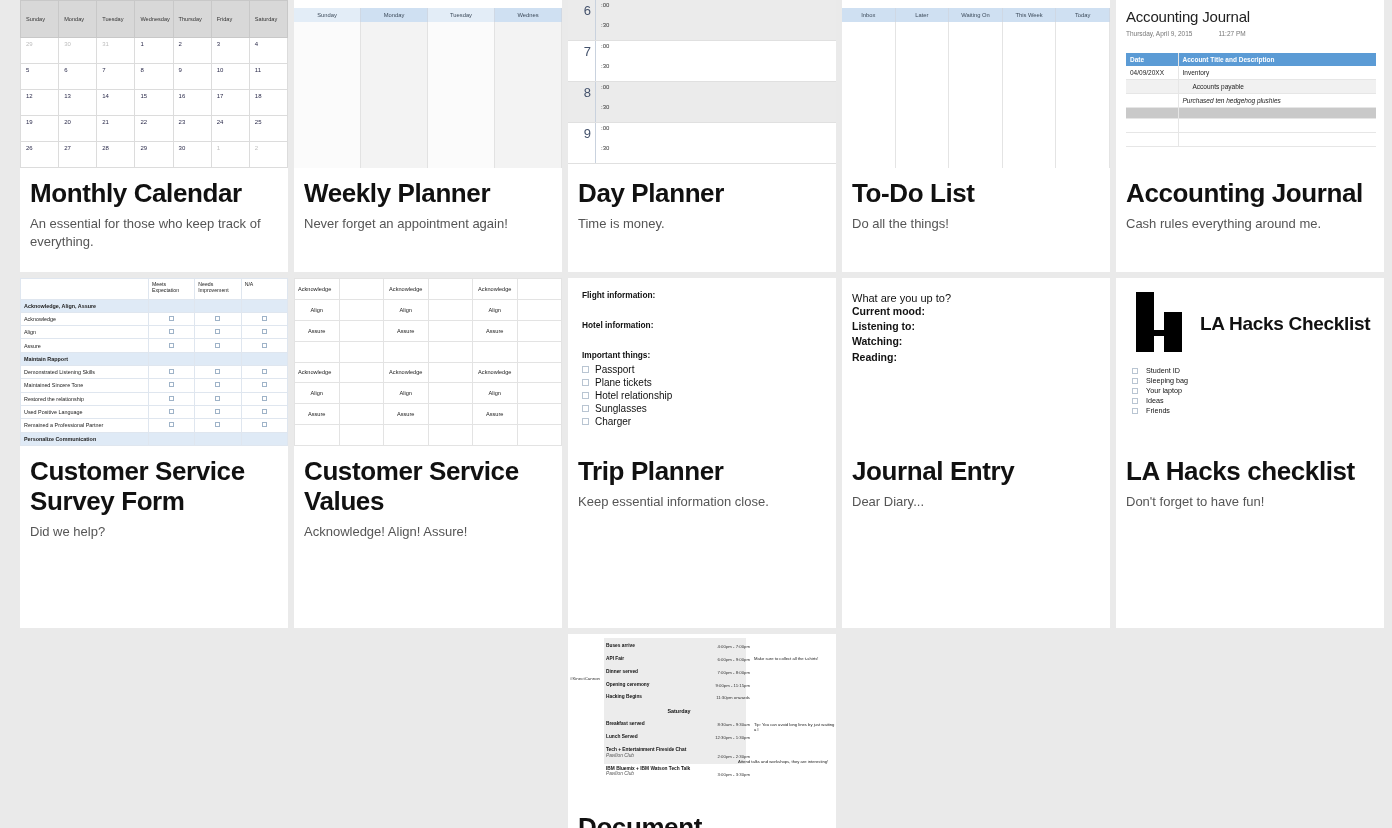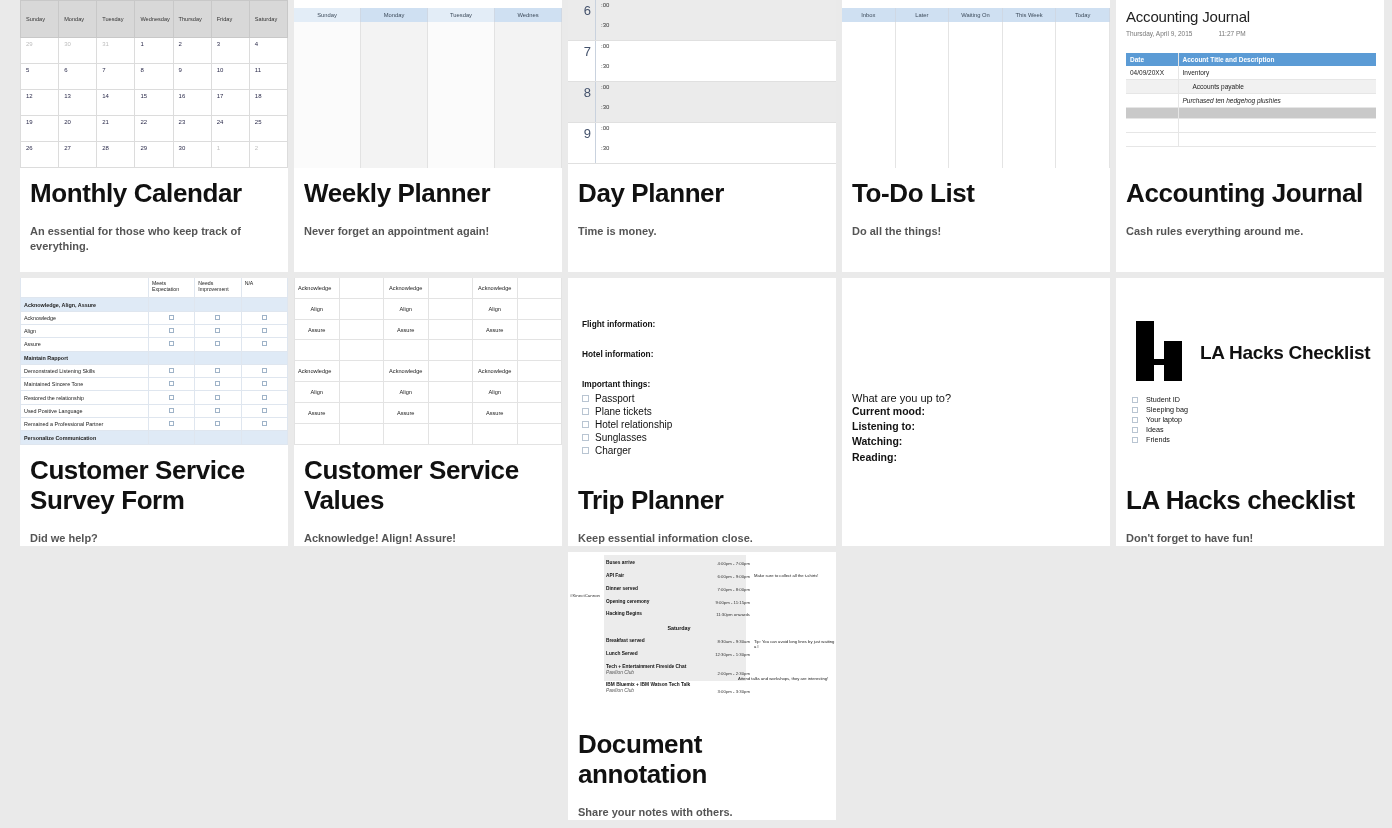--- a/index.html
+++ b/index.html
@@ -17,35 +17,35 @@
   .row { display: flex; gap: 6px; padding-left: 20px; }
   .row-1 { padding-top: 0; }
   .card {
     width: 268px;
     background: #ffffff;
     display: flex; flex-direction: column;
     overflow: hidden;
     flex: 0 0 268px;
   }
   .card.tall { height: 272px; }
-  .card.tall2 { height: 268px; justify-content: flex-end; }
+  .card.tall2 { height: 350px; }
   .preview {
     height: 168px;
     overflow: hidden;
     position: relative;
     background: #fff;
     flex: 0 0 168px;
   }
   .meta { padding: 10px 10px 0 10px; }
   .meta h2 {
     font-size: 26px; font-weight: bold; color: #111;
     letter-spacing: -0.4px; line-height: 1.16;
   }
   .meta p {
-    margin-top: 16px; font-size: 11px; color: #555; line-height: 1.35; font-weight: bold;
+    margin-top: 7px; font-size: 13px; color: #555; line-height: 1.35;
   }
 
   
   .mc { width: 100%; height: 100%; border-collapse: collapse; table-layout: fixed; }
   .mc th {
     background: #d8d8d8; font-size: 5.6px; font-weight: normal; color: #333;
     text-align: left; padding: 3px 0 3px 5px; border: 0.5px solid #c8c8c8;
   }
   .mc td {
     border: 0.5px solid #dcdcdc; font-size: 6px; color: #2a2a4a;
@@ -571,20 +571,24 @@
     <div class="card tall2">
       <div class="preview">
         <div class="je">
           <div class="q">What are you up to?</div>
           <div class="f">Current mood:</div>
           <div class="f">Listening to:</div>
           <div class="f">Watching:</div>
           <div class="f">Reading:</div>
         </div>
       </div>
+      <div class="meta">
+        <h2>Journal Entry</h2>
+        <p>Dear Diary...</p>
+      </div>
     </div>
 
     <div class="card tall2">
       <div class="preview">
         <div class="lh">
           <div class="lh-top">
             <span>
               <svg width="54" height="64" viewBox="0 0 54 64" aria-hidden="true">
                 <path d="M4 2 L22 2 L22 40 L32 40 L32 22 L50 22 L50 62 L32 62 L32 46 L22 46 L22 62 L4 62 Z" fill="#000"></path>
                 <path d="M22 24 L32 24 L32 40 L22 40 Z" fill="#ffffff"></path>

